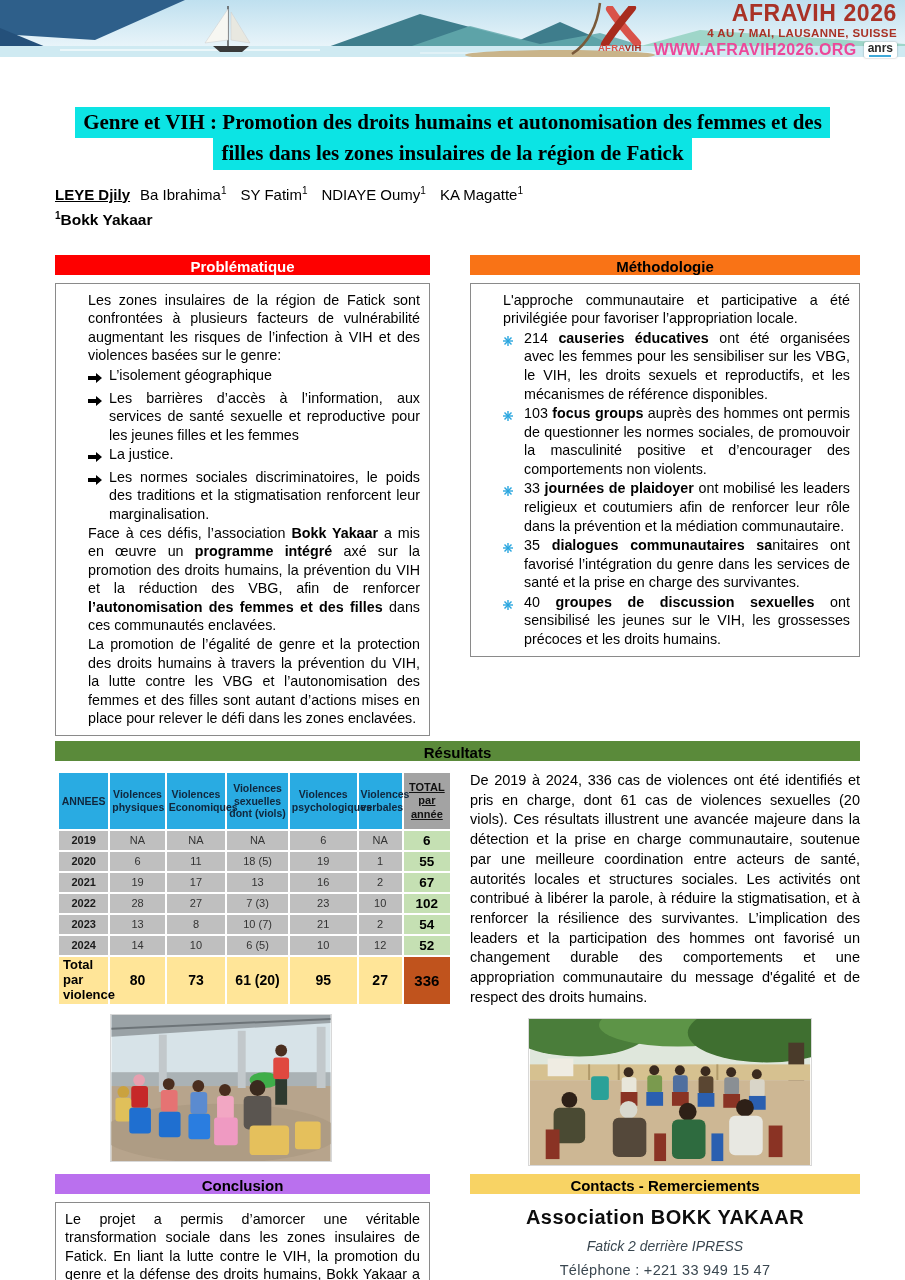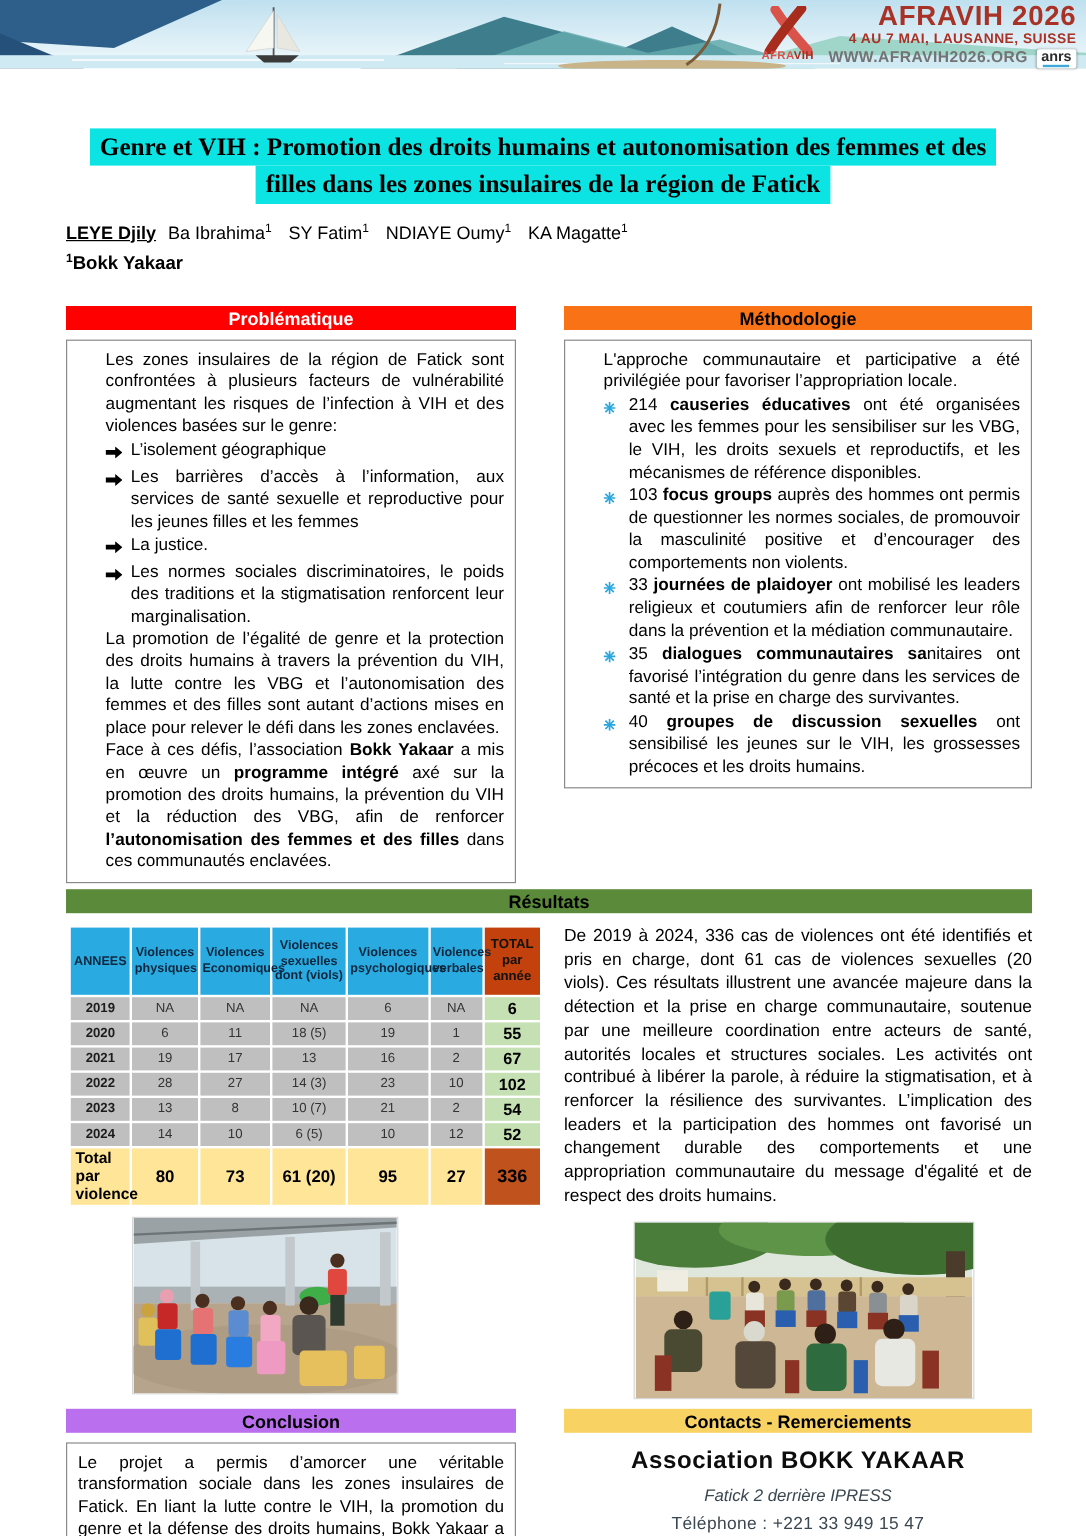--- a/index.html
+++ b/index.html
@@ -15,21 +15,21 @@
     position:absolute;top:1px;right:8px;display:flex;align-items:center;gap:8px;
   }
   .ribbon-col{display:flex;flex-direction:column;align-items:center;width:52px;}
   .ribbon-word{font-size:9.5px;font-weight:bold;letter-spacing:.3px;margin-top:-4px;}
   .ribbon-word .a{color:#d9534a;}
   .ribbon-word .b{color:#a82c1e;}
   .conf-col{text-align:right;line-height:1.12;}
   .conf-title{font-size:23px;font-weight:800;color:#a93226;letter-spacing:.6px;}
   .conf-dates{font-size:11.5px;font-weight:bold;color:#a93226;letter-spacing:.4px;}
   .conf-webrow{display:flex;justify-content:flex-end;align-items:center;gap:7px;margin-top:1px;}
-  .conf-web{font-size:13px;font-weight:bold;color:#737373;letter-spacing:.4px;}
+  .conf-web{font-size:16px;font-weight:bold;color:#ec4899;letter-spacing:.4px;}
   .anrs-box{background:#fff;border-radius:2px;padding:0 4px 1px 4px;box-shadow:0 0 2px rgba(0,0,0,.35);
     font-size:12px;font-weight:bold;color:#2b2b2b;line-height:1;display:inline-flex;flex-direction:column;align-items:center;}
   .anrs-bar{width:22px;height:2px;background:#3fa9d9;margin-top:1px;}
   
   .title-block{margin-top:50px;text-align:center;line-height:1.25;}
   .title-block .hl{
     display:inline-block;padding:2px 8px 3px 8px;
     font-family:"Liberation Serif",serif;font-weight:bold;font-size:21px;color:#000;
   }
   .authors{margin:15px 0 0 55px;font-size:15px;}
@@ -56,21 +56,21 @@
   .b-item .bico{flex:0 0 15px;padding-top:3px;}
   .b-item .btxt{flex:1;text-align:justify;}
   .results-banner{margin-top:5px;}
   .results-row{margin-top:10px;}
   
   table.vtable{border-collapse:separate;border-spacing:2px;width:395px;table-layout:fixed;margin-left:2px;}
   .vtable th{
     background:#29abe2;color:#10263c;font-size:10.5px;font-weight:bold;
     padding:4px 2px;height:56px;vertical-align:middle;text-align:center;line-height:1.2;
   }
-  .vtable th.totcol{background:#c2410c;color:#111;font-size:11px;}
+  .vtable th.totcol{background:#a3a3a3;color:#111;font-size:11px;text-decoration:underline;}
   .vtable td{
     background:#bfbfbf;color:#333;font-size:11px;text-align:center;vertical-align:middle;
     height:19px;padding:1px 2px;
   }
   .vtable td.year{font-weight:bold;color:#1c1c1c;}
   .vtable td.totcol{background:#c5e0b3;color:#000;font-weight:bold;font-size:13.5px;}
   .vtable tr.totrow td{background:#ffe598;font-weight:bold;color:#000;height:36px;font-size:14px;}
   .vtable tr.totrow td.year{font-size:13px;text-align:left;padding-left:4px;line-height:1.15;}
   .vtable tr.totrow td.grand{background:#c0531d;font-size:15px;}
   .vtable col.c0{width:48px}.vtable col.c1{width:53px}.vtable col.c2{width:57px}
@@ -170,22 +170,22 @@
                 <polygon points="0,3 8,3 8,0 14,5 8,10 8,7 0,7" fill="#000"></polygon>
               </svg></span>
           <span class="btxt">La justice.</span>
         </div>
         <div class="b-item">
           <span class="bico"><svg width="14" height="10" viewBox="0 0 14 10">
                 <polygon points="0,3 8,3 8,0 14,5 8,10 8,7 0,7" fill="#000"></polygon>
               </svg></span>
           <span class="btxt">Les normes sociales discriminatoires, le poids des traditions et la stigmatisation renforcent leur marginalisation.</span>
         </div>
+        <p>Face à ces défis, l’association <b>Bokk Yakaar</b> a mis en œuvre un <b>programme intégré</b> axé sur la promotion des droits humains, la prévention du VIH et la réduction des VBG, afin de renforcer <b>l’autonomisation des femmes et des filles</b> dans ces communautés enclavées.</p>
         <p>La promotion de l’égalité de genre et la protection des droits humains à travers la prévention du VIH, la lutte contre les VBG et l’autonomisation des femmes et des filles sont autant d’actions mises en place pour relever le défi dans les zones enclavées.</p>
-        <p>Face à ces défis, l’association <b>Bokk Yakaar</b> a mis en œuvre un <b>programme intégré</b> axé sur la promotion des droits humains, la prévention du VIH et la réduction des VBG, afin de renforcer <b>l’autonomisation des femmes et des filles</b> dans ces communautés enclavées.</p>
       </div>
     </div>
     <div class="col-r">
       <div class="section-header" style="background: #f97316;">Méthodologie</div>
       <div class="text-box box-tall">
         <p>L'approche communautaire et participative a été privilégiée pour favoriser l’appropriation locale.</p>
         <div class="b-item">
           <span class="bico"><svg width="10" height="10" viewBox="0 0 10 10">
                 <g stroke="#2aa6df" stroke-width="1.4">
                   <line x1="5" y1="0" x2="5" y2="10"></line>
@@ -294,21 +294,21 @@
               <td>17</td>
               <td>13</td>
               <td>16</td>
               <td>2</td>
               <td class="totcol">67</td>
           </tr>
           <tr>
             <td class="year">2022</td>
               <td>28</td>
               <td>27</td>
-              <td>14 (3)</td>
+              <td>7 (3)</td>
               <td>23</td>
               <td>10</td>
               <td class="totcol">102</td>
           </tr>
           <tr>
             <td class="year">2023</td>
               <td>13</td>
               <td>8</td>
               <td>10 (7)</td>
               <td>21</td>

